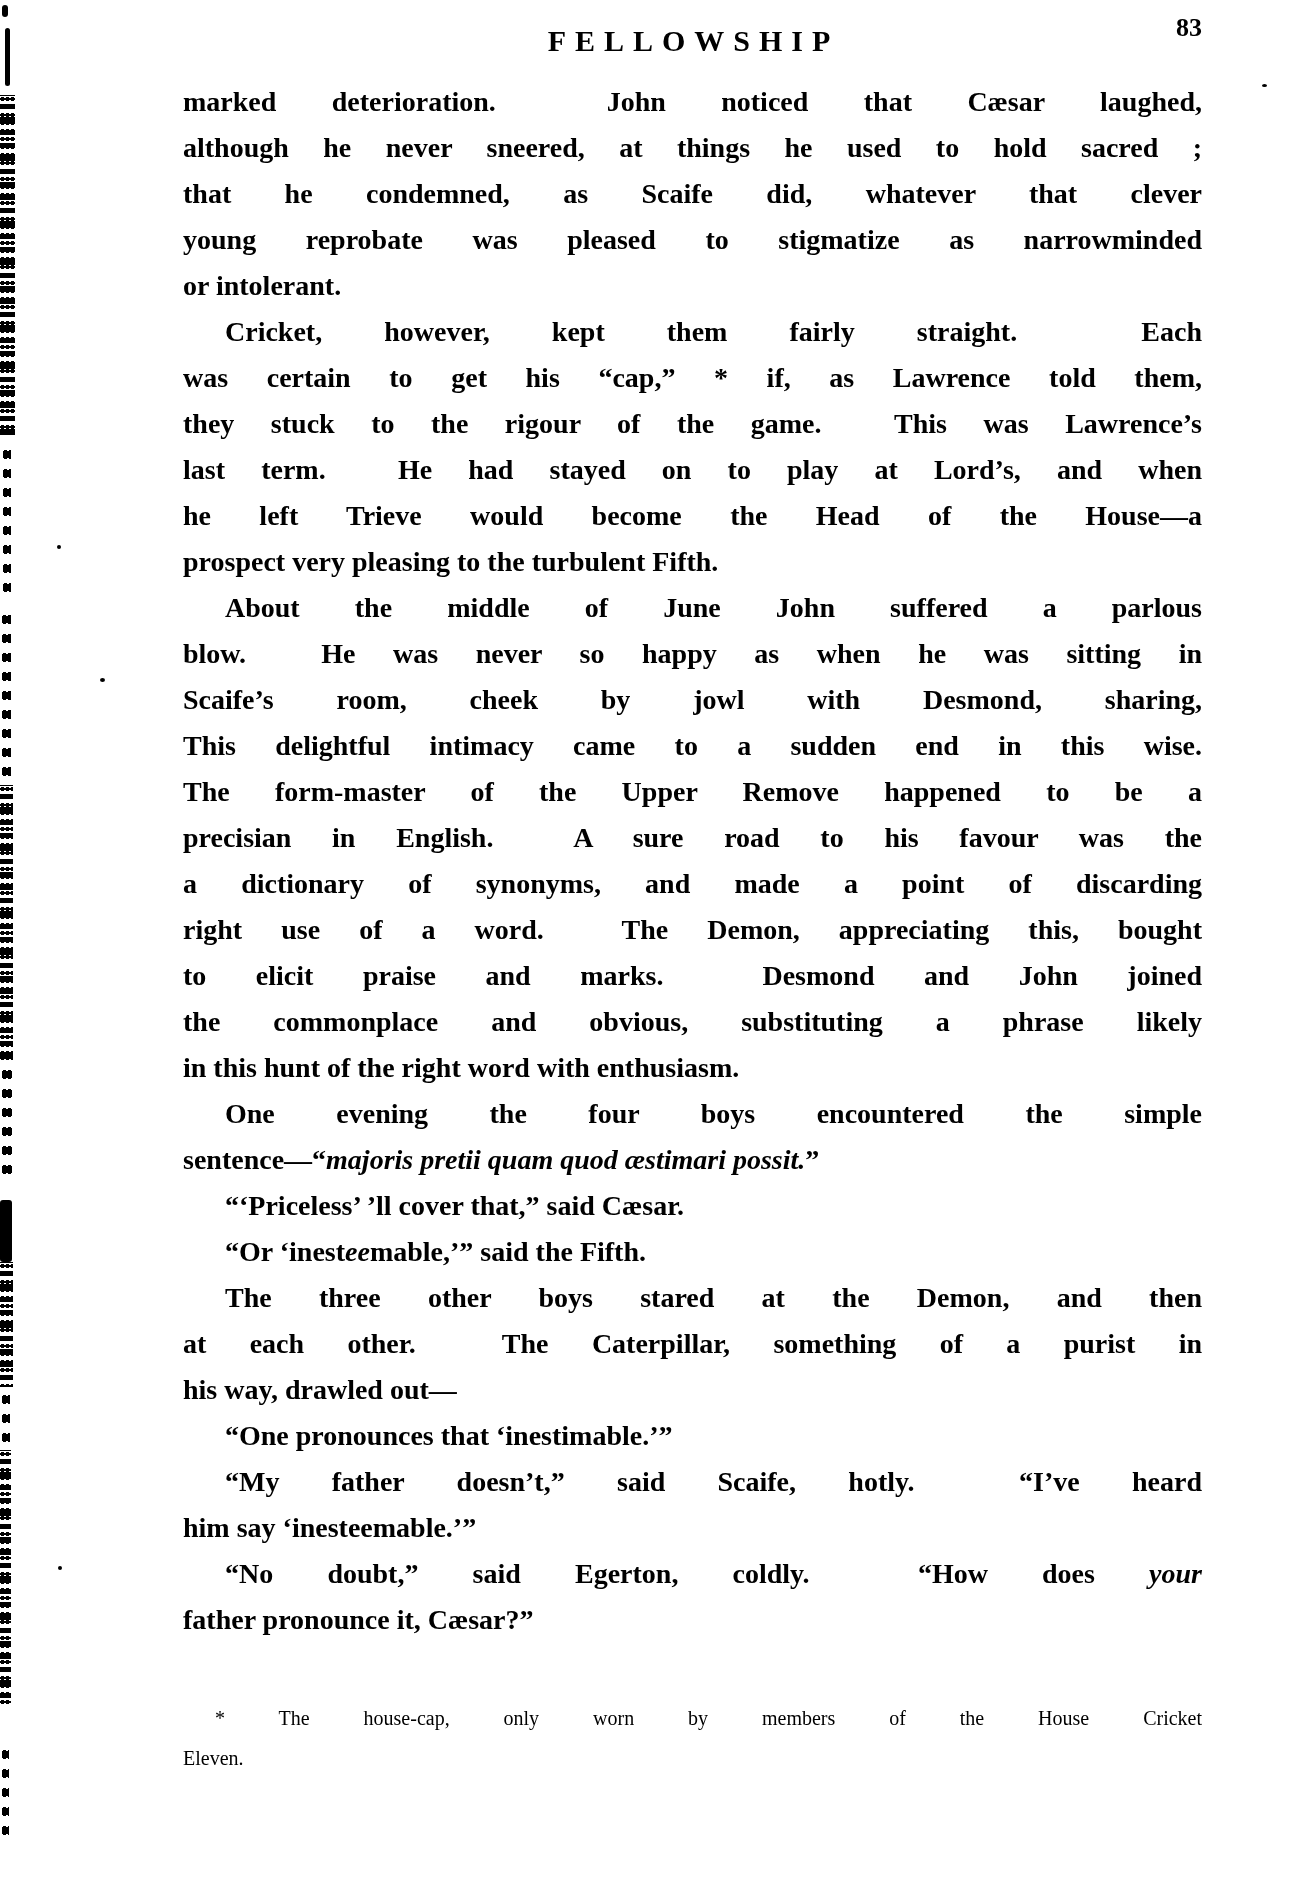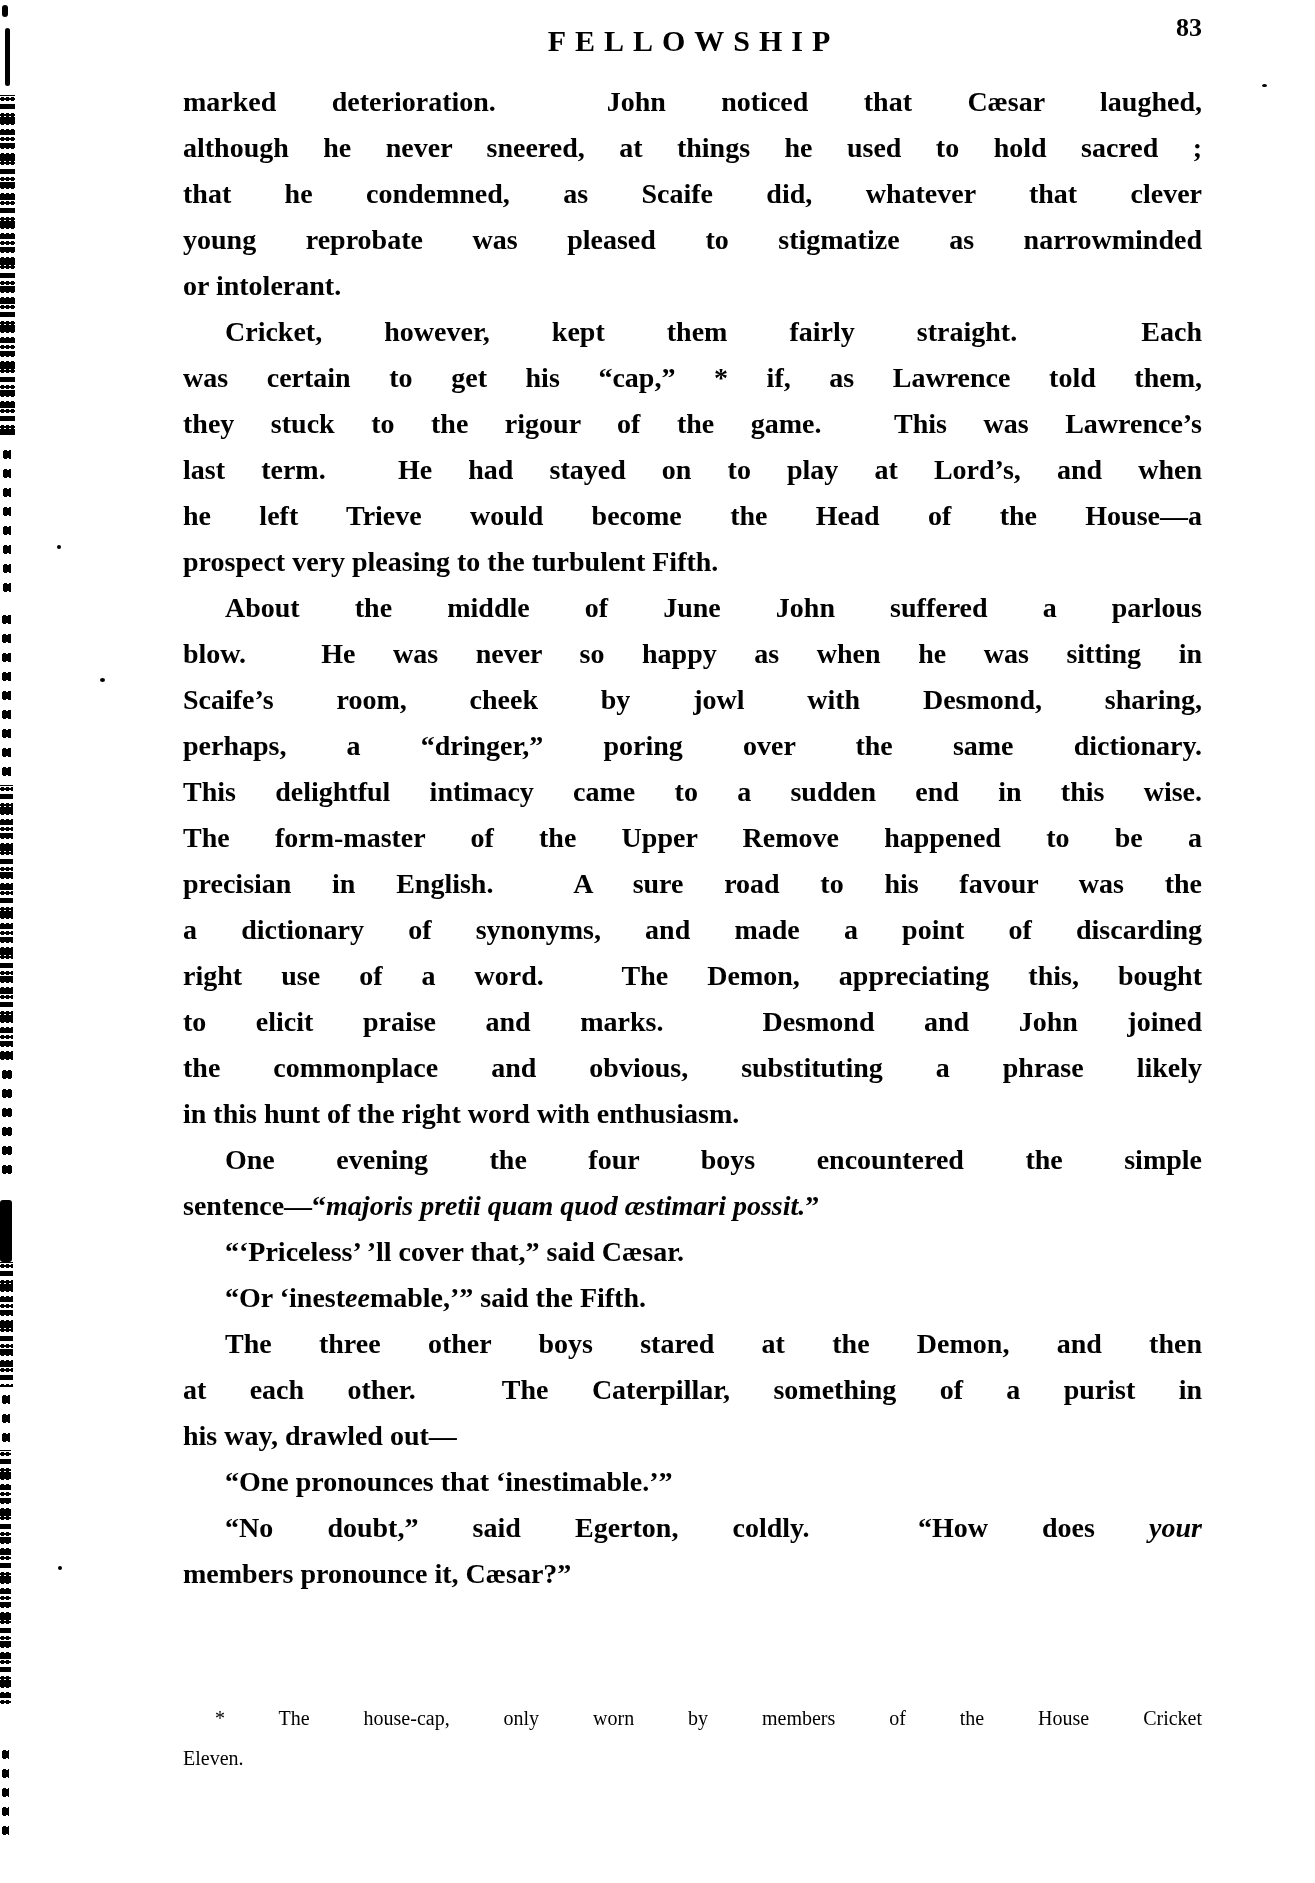--- a/index.html
+++ b/index.html
@@ -96,21 +96,20 @@
         <div class="line j"><span>was certain to get his “cap,” * if, as Lawrence told them,</span></div>
         <div class="line j"><span>they stuck to the rigour of the game.&nbsp; This was Lawrence’s</span></div>
         <div class="line j"><span>last term.&nbsp; He had stayed on to play at Lord’s, and when</span></div>
         <div class="line j"><span>he left Trieve would become the Head of the House—a</span></div>
         <div class="line"><span>prospect very pleasing to the turbulent Fifth.</span></div>
       </div>
       <div>
         <div class="line j ind"><span>About the middle of June John suffered a parlous</span></div>
         <div class="line j"><span>blow.&nbsp; He was never so happy as when he was sitting in</span></div>
         <div class="line j"><span>Scaife’s room, cheek by jowl with Desmond, sharing,</span></div>
-        <div class="line j"><span>perhaps, a “dringer,” poring over the same dictionary.</span></div>
         <div class="line j"><span>This delightful intimacy came to a sudden end in this wise.</span></div>
         <div class="line j"><span>The form-master of the Upper Remove happened to be a</span></div>
         <div class="line j"><span>precisian in English.&nbsp; A sure road to his favour was the</span></div>
         <div class="line j"><span>a dictionary of synonyms, and made a point of discarding</span></div>
         <div class="line j"><span>right use of a word.&nbsp; The Demon, appreciating this, bought</span></div>
         <div class="line j"><span>to elicit praise and marks.&nbsp; Desmond and John joined</span></div>
         <div class="line j"><span>the commonplace and obvious, substituting a phrase likely</span></div>
         <div class="line"><span>in this hunt of the right word with enthusiasm.</span></div>
       </div>
       <div>
@@ -125,22 +124,26 @@
       </div>
       <div>
         <div class="line j ind"><span>The three other boys stared at the Demon, and then</span></div>
         <div class="line j"><span>at each other.&nbsp; The Caterpillar, something of a purist in</span></div>
         <div class="line"><span>his way, drawled out—</span></div>
       </div>
       <div>
         <div class="line ind"><span>“One pronounces that ‘inestimable.’”</span></div>
       </div>
       <div>
+        <div class="line j ind"><span>“My father doesn’t,” said Scaife, hotly.&nbsp; “I’ve heard</span></div>
+        <div class="line"><span>him say ‘inesteemable.’”</span></div>
+      </div>
+      <div>
         <div class="line j ind"><span>“No doubt,” said Egerton, coldly.&nbsp; “How does </span><span class="it">your</span></div>
-        <div class="line"><span>members pronounce it, Cæsar?”</span></div>
+        <div class="line"><span>father pronounce it, Cæsar?”</span></div>
       </div>
     </div>
 
   <div class="footnote-block" id="footnote-block">
       <div>
         <div class="line j ind"><span>* The house-cap, only worn by members of the House Cricket</span></div>
         <div class="line"><span>Eleven.</span></div>
       </div>
     </div>
 

